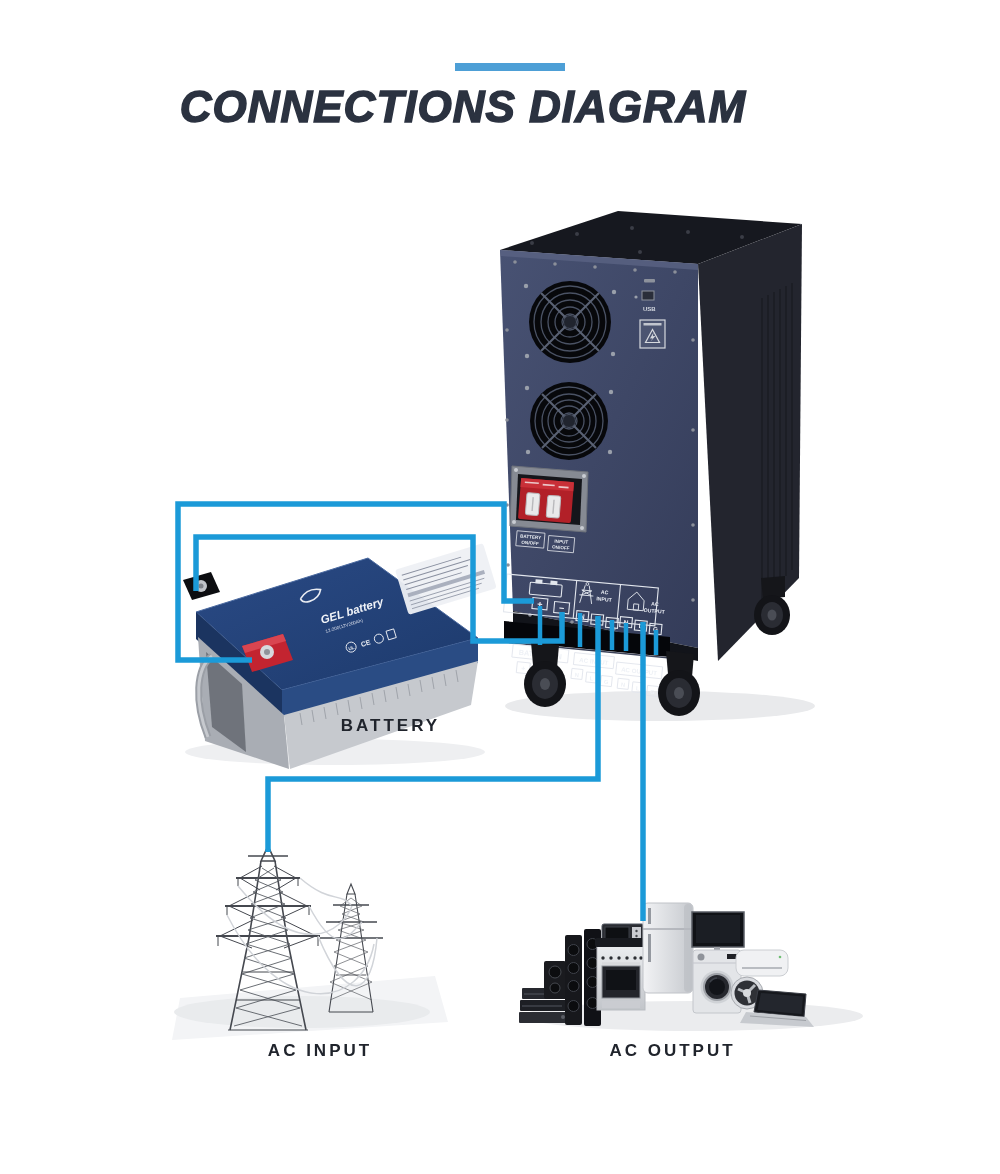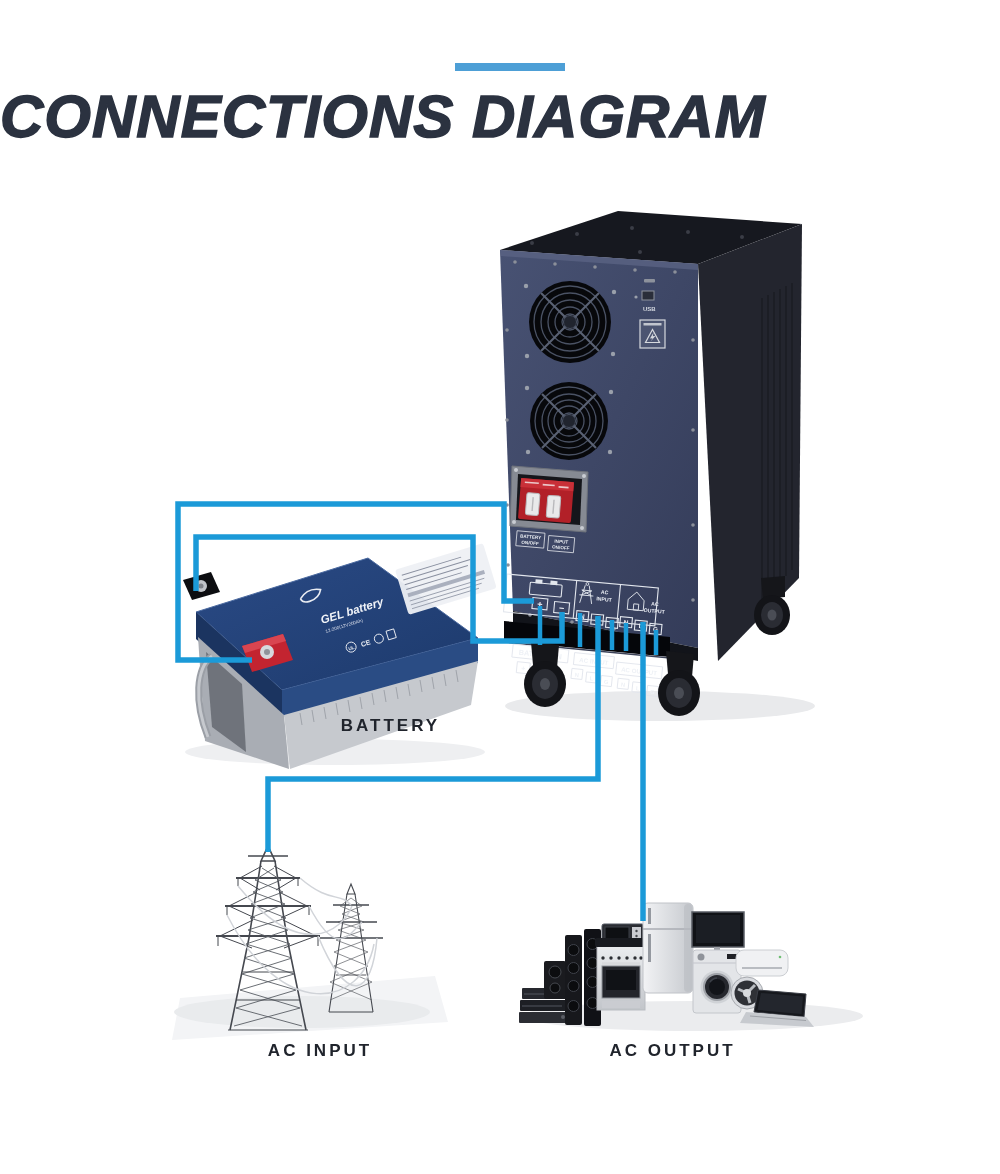--- a/index.html
+++ b/index.html
@@ -1,20 +1,20 @@
 <!DOCTYPE html>
 <html><head>
 <meta charset="utf-8">
 <style>
   html,body{margin:0;padding:0;background:#fff;}
   .page{position:relative;width:1000px;height:1174px;background:#ffffff;overflow:hidden;
         font-family:"Liberation Sans",sans-serif;}
   .accent-bar{position:absolute;left:455px;top:63px;width:110px;height:8px;background:#4d9fd6;}
-  .title{position:absolute;left:0;top:82px;width:926px;
-         font-size:60px;font-weight:bold;font-style:italic;color:#2b3240;
+  .title{position:absolute;left:0;top:82px;width:926px;text-align:center;
+         font-size:44px;font-weight:bold;font-style:italic;color:#2b3240;
          letter-spacing:1px;-webkit-text-stroke:1.5px #2b3240;}
   .caption{position:absolute;font-size:17px;font-weight:bold;color:#20242c;
            letter-spacing:3px;text-align:center;}
   .cap-battery{left:333px;top:716px;width:115px;}
   .cap-acin{left:260px;top:1041px;width:120px;}
   .cap-acout{left:605px;top:1041px;width:135px;}
   svg{position:absolute;left:0;top:0;}
   svg text{font-family:"Liberation Sans",sans-serif;}
 </style>
 </head>

